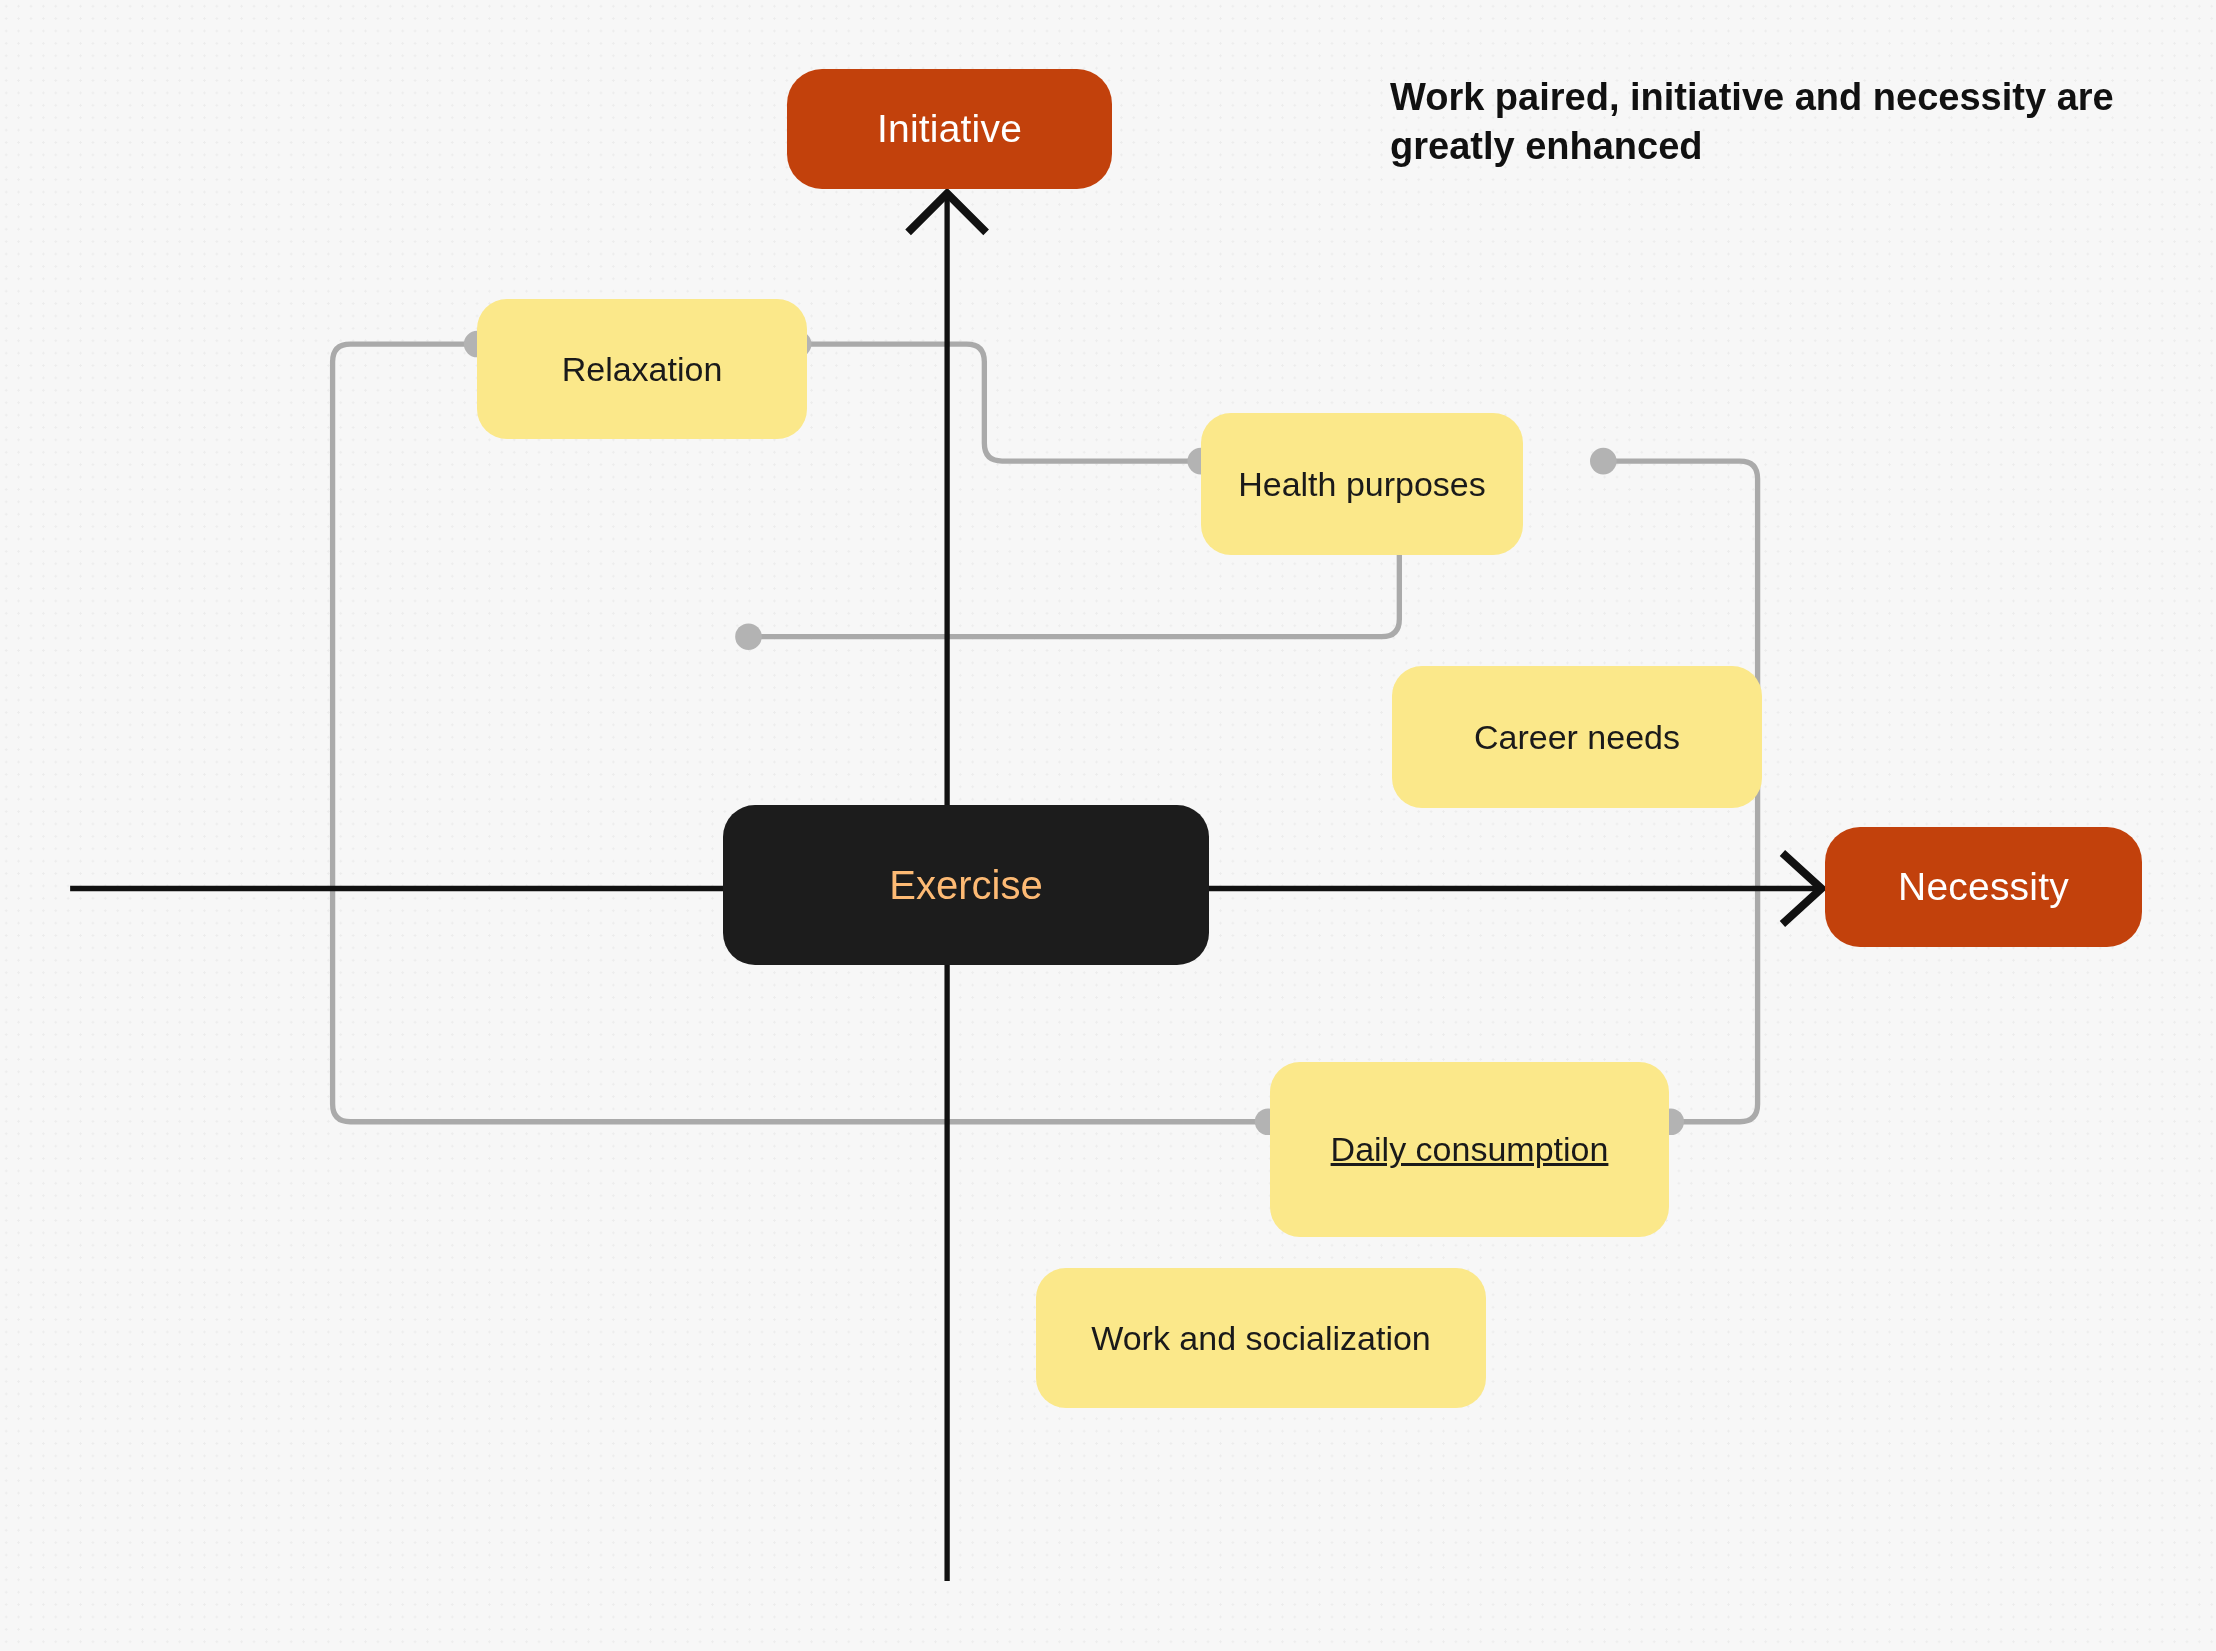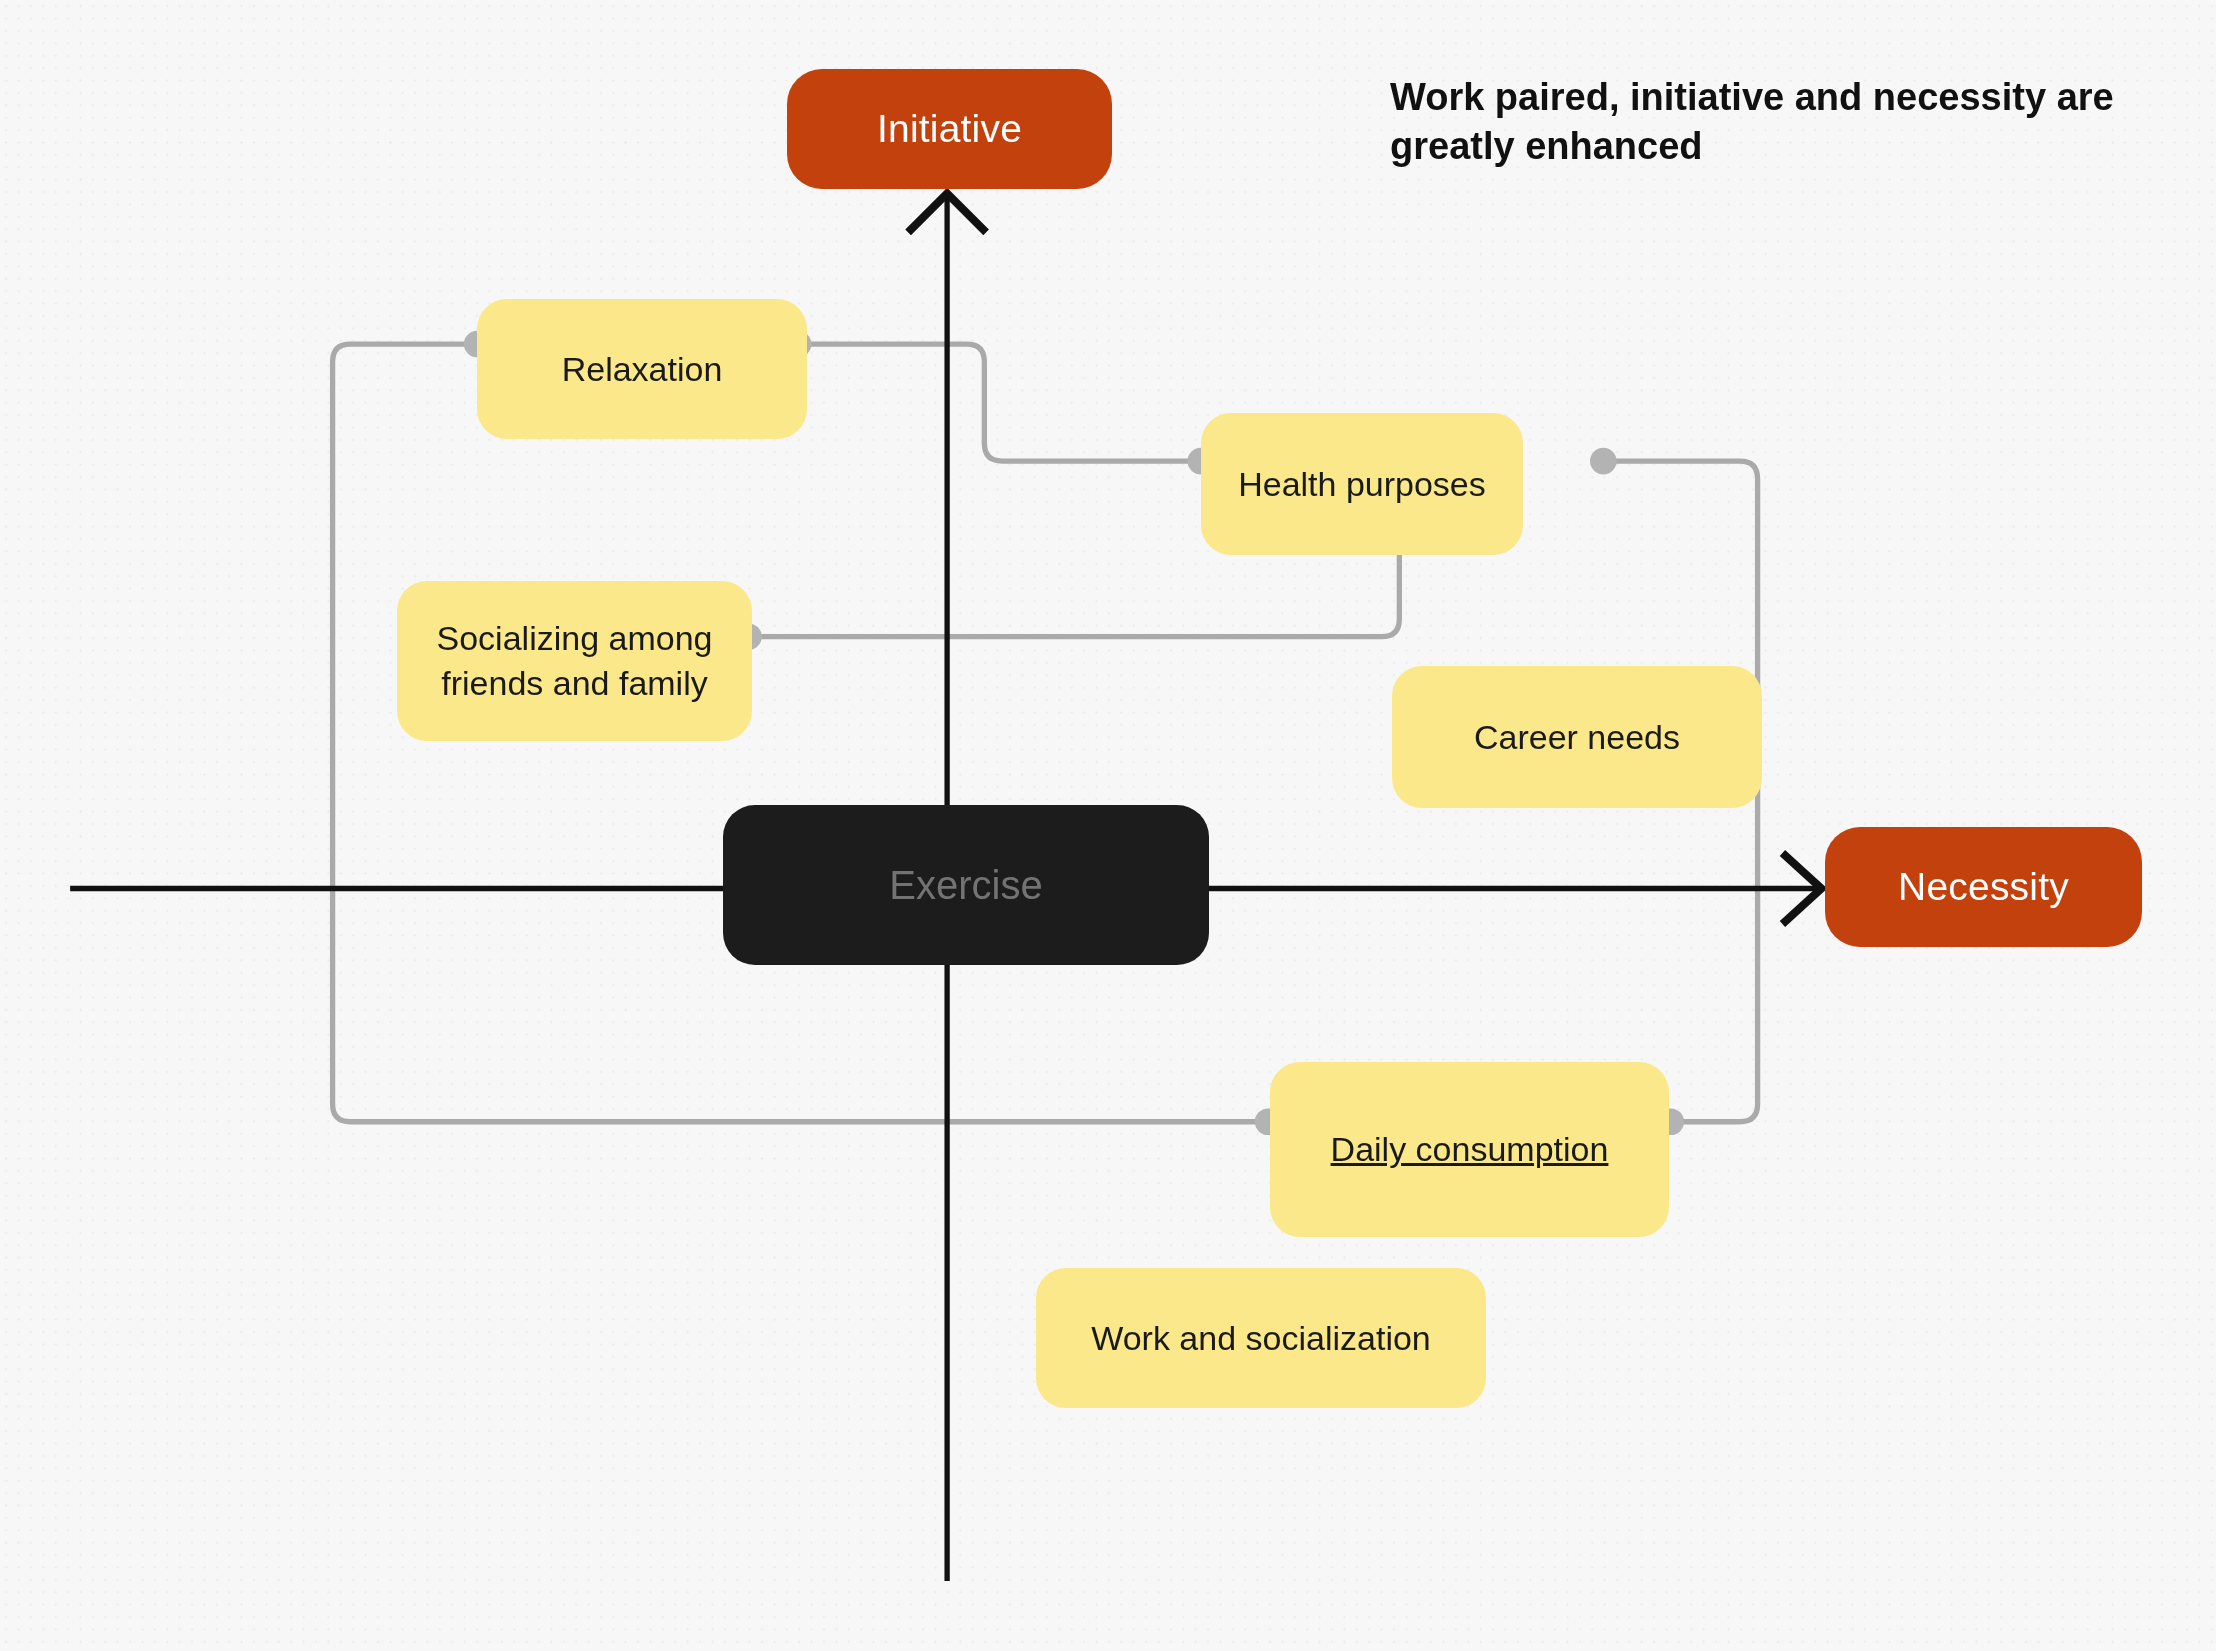--- a/index.html
+++ b/index.html
@@ -76,21 +76,21 @@
   }
 
   
   #node-exercise {
     position: absolute;
     left: 723px;
     top: 805px;
     width: 486px;
     height: 160px;
     background: #1c1c1c;
-    color: #737373;
+    color: #fdba74;
     border-radius: 32px;
     display: flex;
     align-items: center;
     justify-content: center;
     font-size: 40px;
   }
 
   
   .node-yellow {
     position: absolute;
@@ -158,22 +158,20 @@
 
   <div id="headline">Work paired, initiative and necessity are greatly enhanced</div>
 
   <div class="axis-badge" id="badge-initiative">Initiative</div>
   <div class="axis-badge" id="badge-necessity">Necessity</div>
 
   <div id="node-exercise">Exercise</div>
 
   <div class="node-yellow" id="node-relaxation">Relaxation</div>
 
-  <div class="node-yellow multiline" id="node-socializing">Socializing among
-friends and family</div>
 
   <div class="node-yellow" id="node-health">Health purposes</div>
 
   <div class="node-yellow" id="node-career">Career needs</div>
 
   <div class="node-yellow" id="node-daily">Daily consumption</div>
 
   <div class="node-yellow" id="node-work">Work and socialization</div>
 
 </div>

